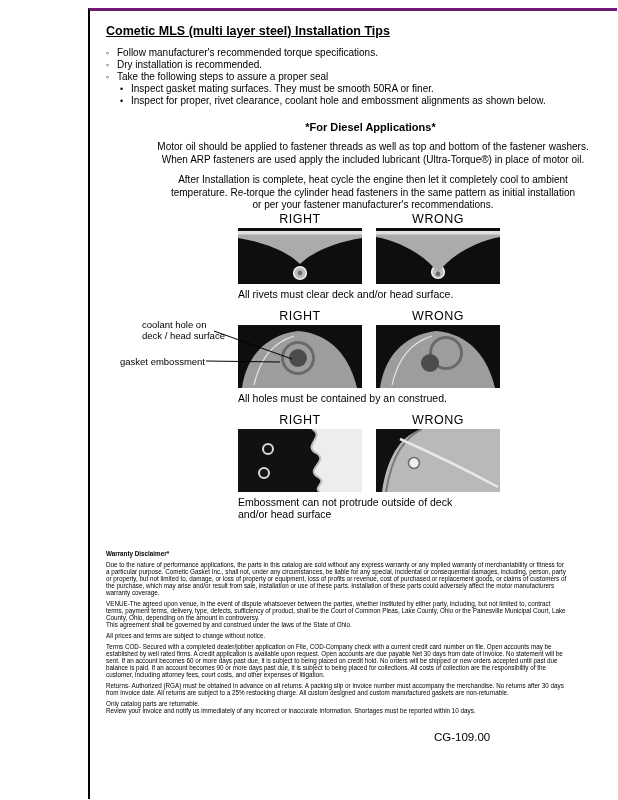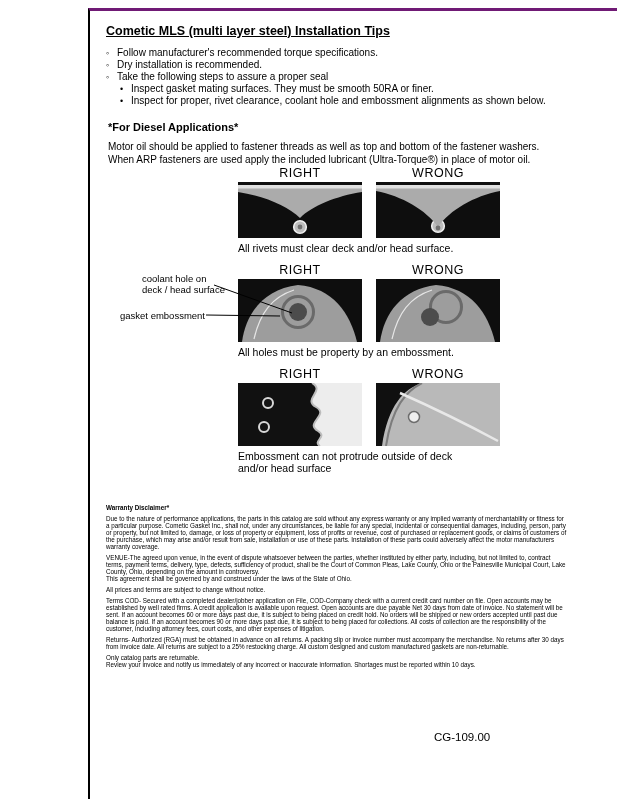--- a/index.html
+++ b/index.html
@@ -10,21 +10,21 @@
   .frame{
     position:absolute;left:88px;top:8px;width:529px;height:791px;
     border-top:3px solid #701a75;border-left:2px solid #000;
     box-sizing:border-box;padding:13px 8px 8px 16px;
   }
   .title{font-size:12.5px;font-weight:bold;text-decoration:underline;margin:0 0 9px 0;}
   .bullets{font-size:10px;}
   .b-row{display:flex;line-height:12px;}
   .b-mark{width:11px;font-size:9px;flex:none;}
   .sub{margin-left:14px;}
-  .indent{margin-left:2px;}
+  .indent{margin-left:26px;text-align:center;}
   .diesel-h{font-size:11px;font-weight:bold;margin:14px 0 0 0;}
   .para{font-size:10px;line-height:12.5px;margin:8px 0 0 0;white-space:pre-line;width:482px;}
   .dg{margin-top:0;}
   .dg-row{width:262px;margin-left:132px;position:relative;}
   .dg-heads{display:flex;gap:14px;}
   .dg-heads div{width:124px;text-align:center;font-size:12.5px;letter-spacing:.5px;}
   .dg-imgs{display:flex;gap:14px;margin-top:2px;}
   .dg-imgs svg{display:block;}
   .dg-cap{font-size:10.5px;margin:4px 0 9px 0;white-space:pre-line;width:300px;line-height:12px;}
   .lbl{position:absolute;font-size:9.5px;line-height:11px;white-space:pre-line;}
@@ -63,20 +63,23 @@
     <div class="b-row sub">
       <span class="b-mark">•</span>
       <span>Inspect for proper, rivet clearance, coolant hole and embossment alignments as shown below.</span>
     </div>
   </div>
 
   <div class="indent">
     <div class="diesel-h">*For Diesel Applications*</div>
     <p class="para">Motor oil should be applied to fastener threads as well as top and bottom of the fastener washers.
 When ARP fasteners are used apply the included lubricant (Ultra-Torque®) in place of motor oil.</p>
+    <p class="para">After Installation is complete, heat cycle the engine then let it completely cool to ambient
+temperature. Re-torque the cylinder head fasteners in the same pattern as initial installation
+or per your fastener manufacturer's recommendations.</p>
   </div>
 
   <div class="dg">
 
     <div class="dg-row">
       <div class="dg-heads">
         <div>RIGHT</div>
         <div>WRONG</div>
       </div>
       <div class="dg-imgs">
@@ -119,21 +122,21 @@
           <circle cx="60" cy="33" r="9" fill="#4c4c4c"></circle>
         </svg>
         <svg width="124" height="63" viewBox="0 0 124 63">
           <rect width="124" height="63" fill="#0e0e0e"></rect>
           <path d="M4,63 C8,34 26,10 60,6 C95,9 112,34 119,63 Z" fill="#9d9d9d"></path>
           <circle cx="70" cy="28" r="15.5" fill="none" stroke="#6a6a6a" stroke-width="3"></circle>
           <circle cx="54" cy="38" r="9" fill="#4c4c4c"></circle>
           <path d="M16,60 C22,34 34,18 56,11" stroke="#e6e6e6" stroke-width="1.2" fill="none"></path>
         </svg>
       </div>
-      <div class="dg-cap">All holes must be property by an embossment.</div>
+      <div class="dg-cap">All holes must be contained by an construed.</div>
     </div>
 
     <div class="dg-row">
       <div class="dg-heads">
         <div>RIGHT</div>
         <div>WRONG</div>
       </div>
       <div class="dg-imgs">
         <svg width="124" height="63" viewBox="0 0 124 63">
           <rect width="124" height="63" fill="#ededed"></rect>

